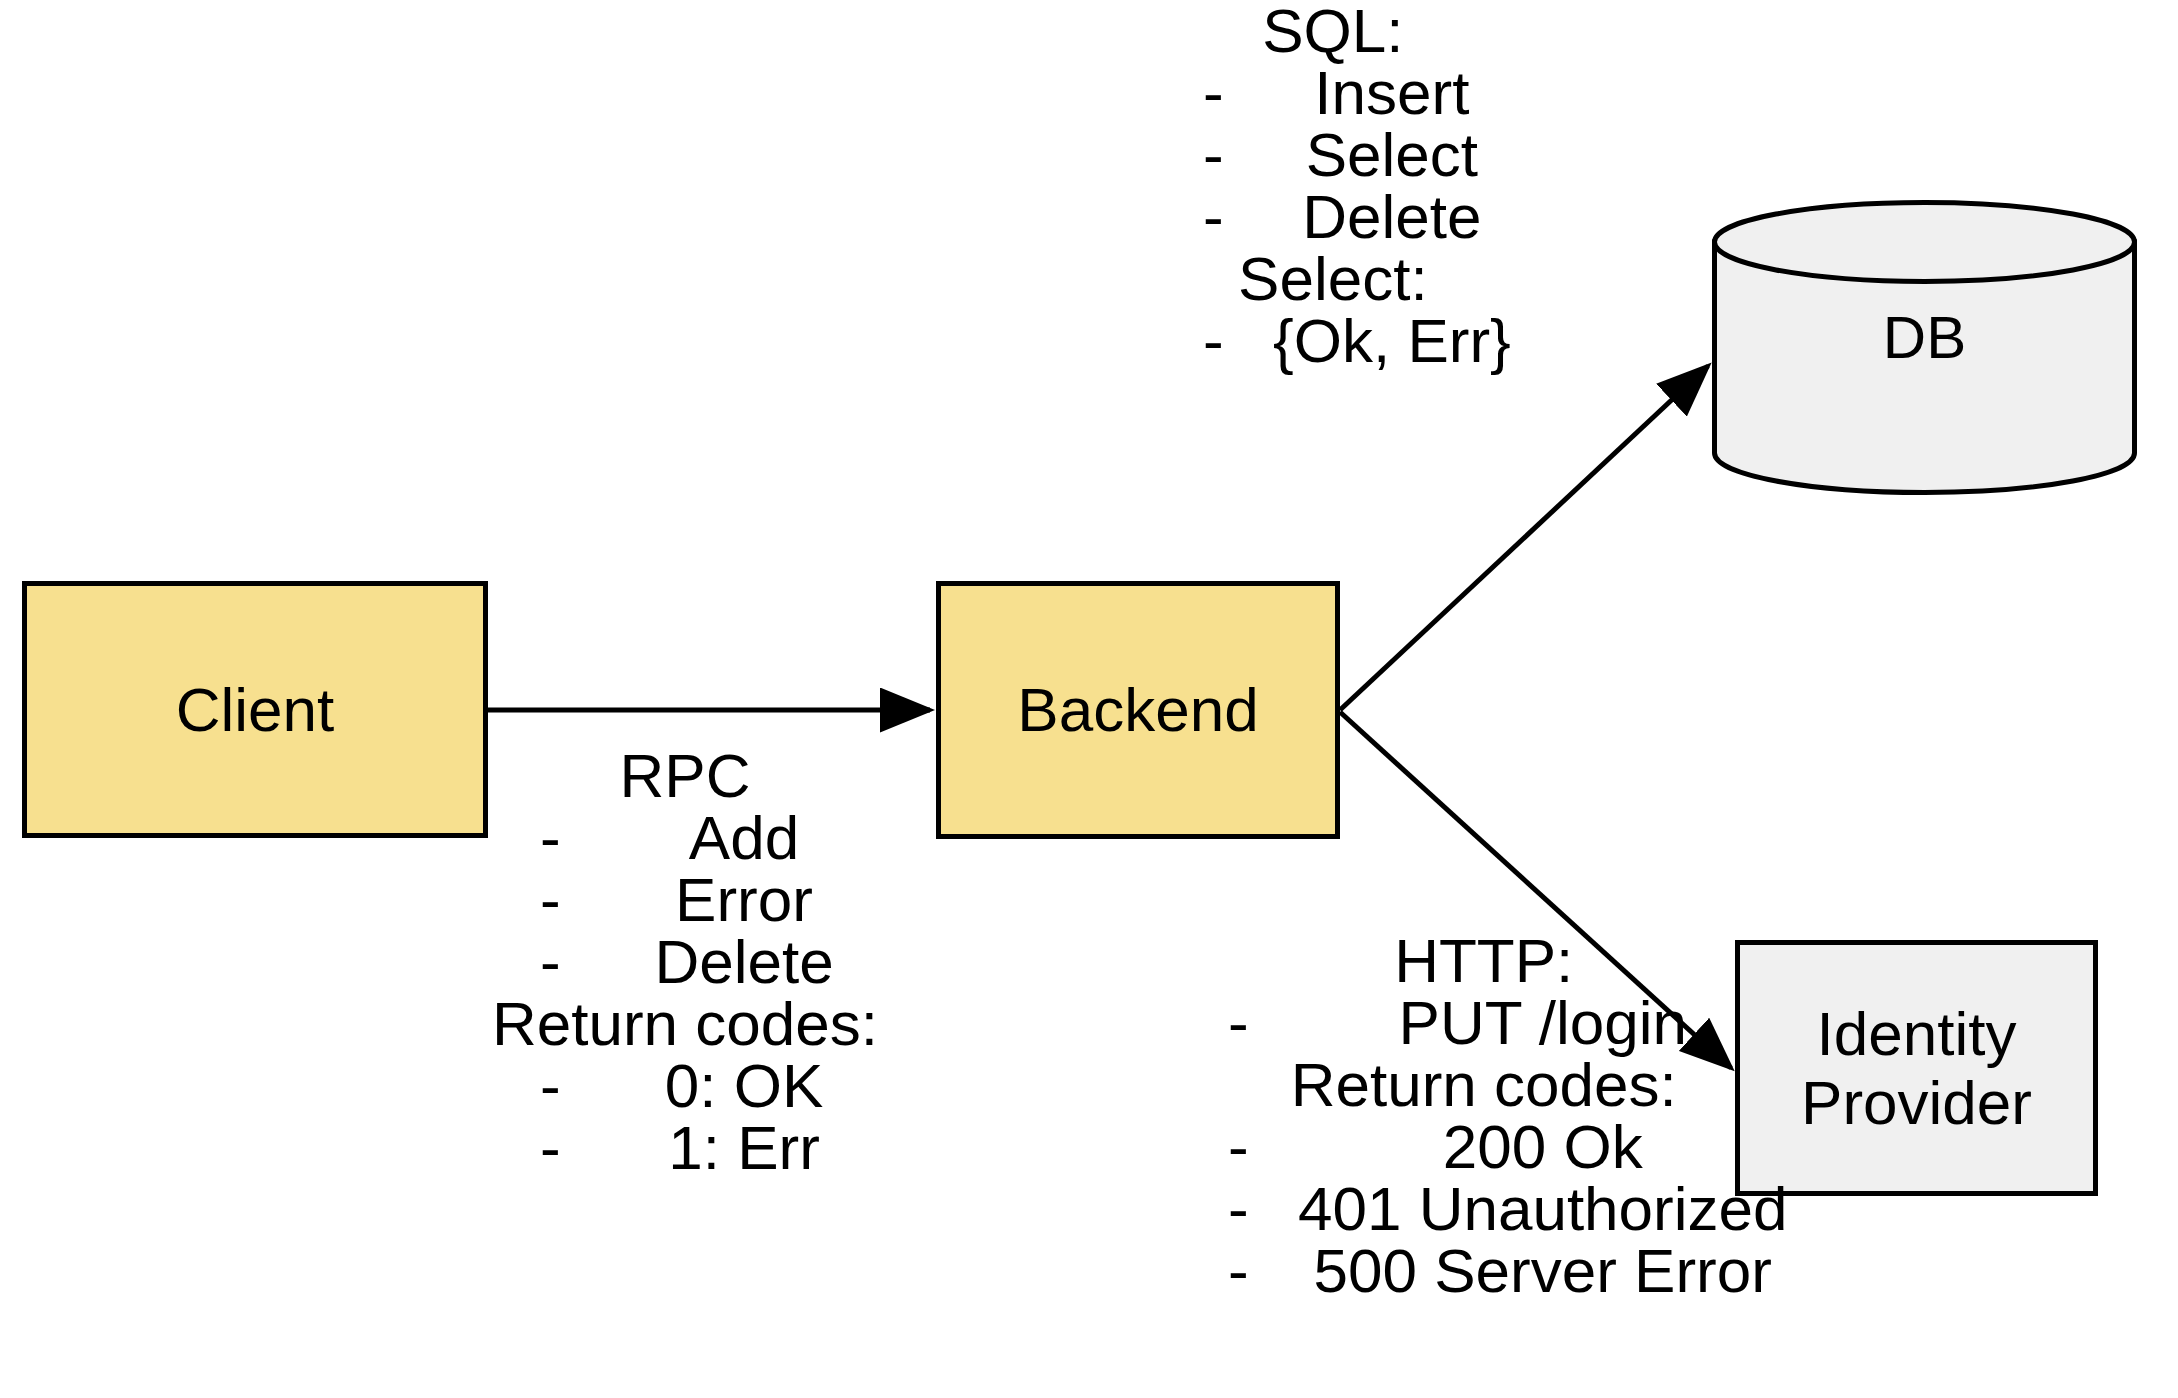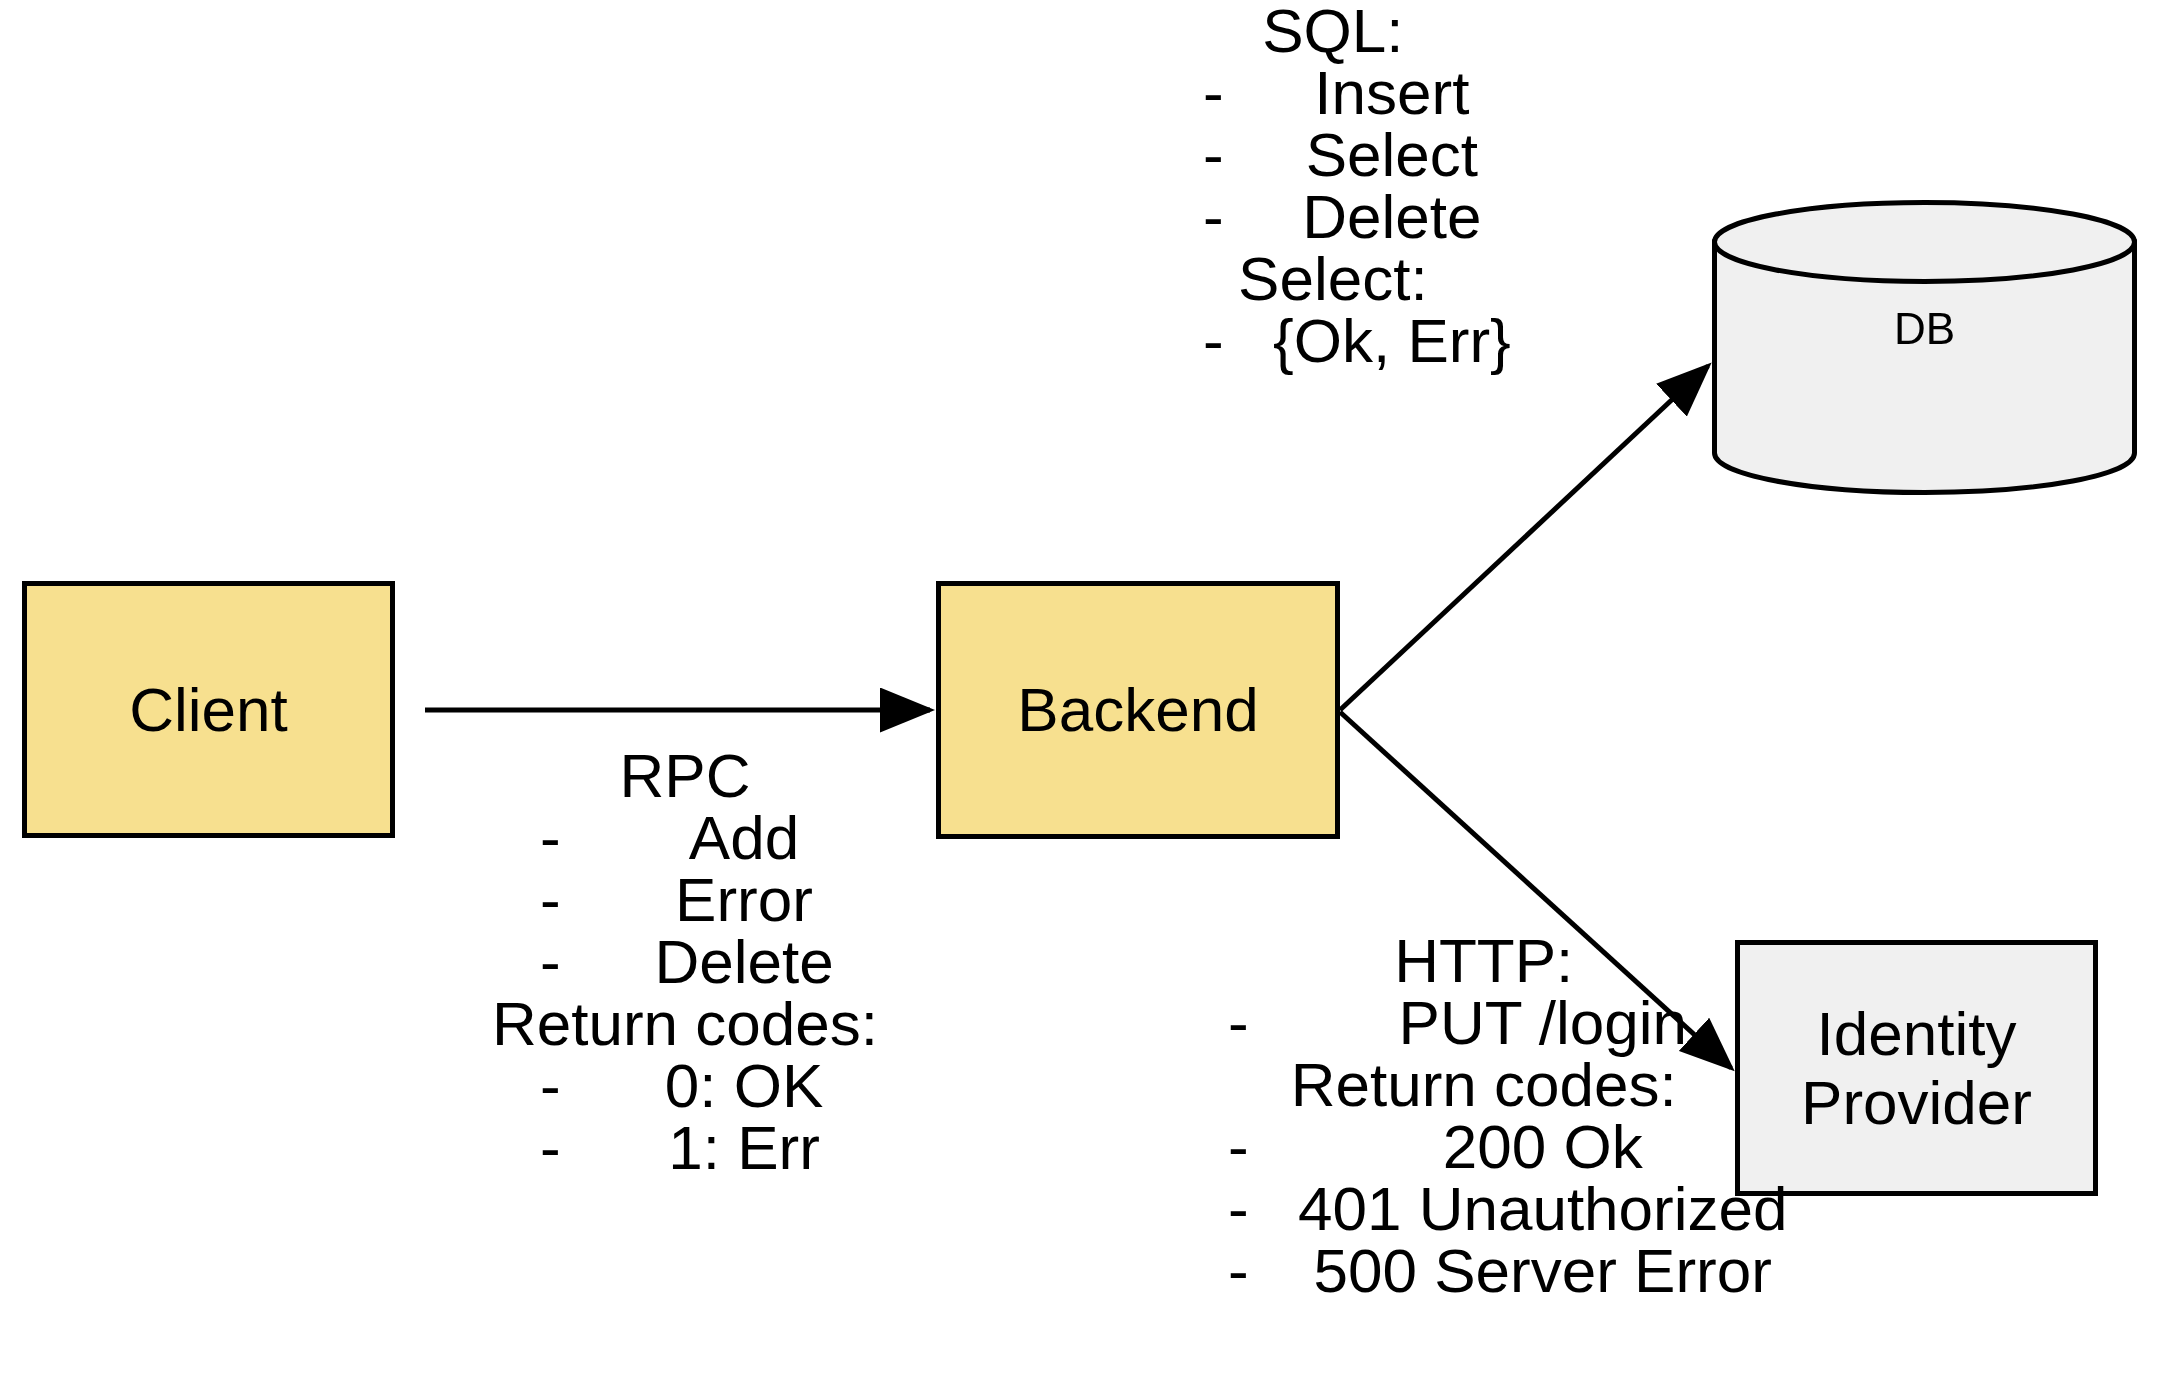--- a/index.html
+++ b/index.html
@@ -26,21 +26,21 @@
     text-align: center;
     line-height: 1.12;
   }
   .node-label {
     font-size: 62px;
     color: #000000;
     white-space: pre-line;
   }
   #node-client {
     left: 22px;  top: 581px;
-    width: 373px; height: 257px;
+    width: 466px; height: 257px;
     background: #f7e08f;
   }
   #node-backend {
     left: 936px; top: 581px;
     width: 404px; height: 258px;
     background: #f7e08f;
   }
   #node-idp {
     left: 1735px; top: 940px;
     width: 363px; height: 256px;
@@ -51,21 +51,21 @@
     position: absolute;
     left: 1712px; top: 200px;
     width: 425px; height: 295px;
   }
   #node-db svg { display: block; width: 100%; height: 100%; }
   #node-db .db-label {
     position: absolute;
     left: 0; right: 0;
     top: 105px;
     text-align: center;
-    font-size: 44px;
+    font-size: 60px;
     line-height: 1.1;
   }
   
   #edges {
     position: absolute;
     left: 0; top: 0;
     width: 2178px; height: 1398px;
     pointer-events: none;
   }
   

